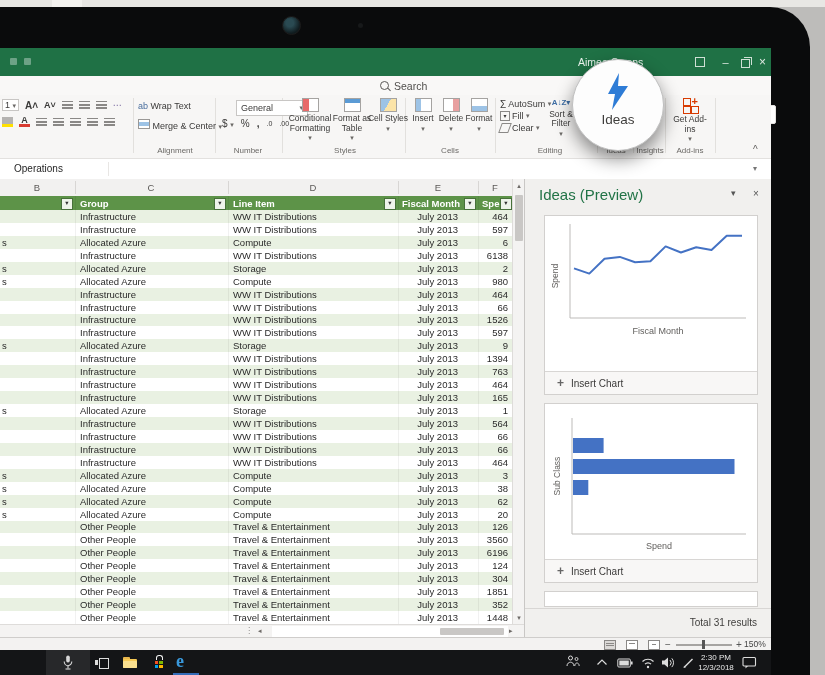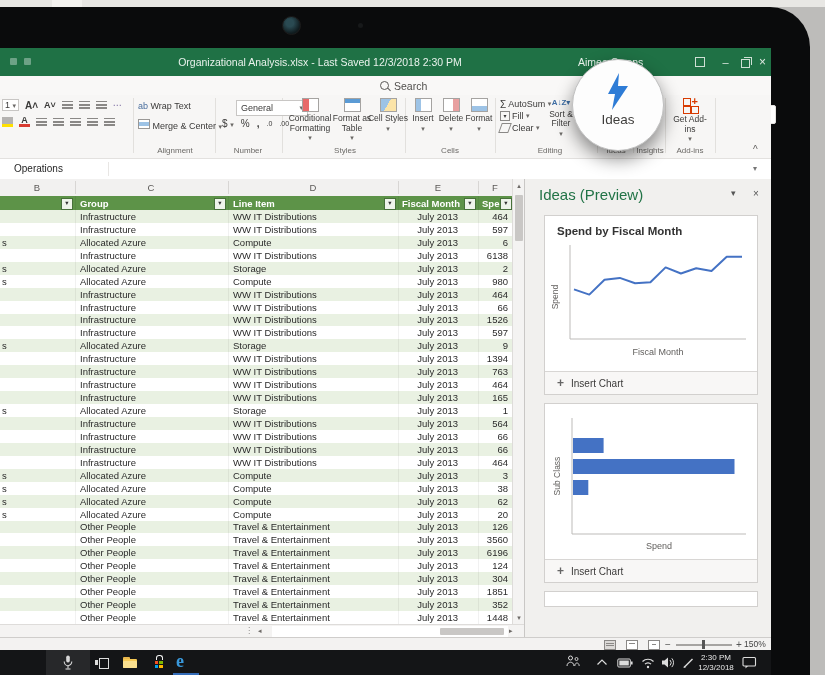--- a/index.html
+++ b/index.html
@@ -139,21 +139,20 @@
 <div class="abs top-notch"></div>
 <div class="abs bezel"></div>
 <div class="abs camera"></div>
 <div class="abs cam-dot"></div>
 
 <div class="abs window">
 
   <div class="abs titlebar">
     <div class="abs qa" style="left:10px"></div>
     <div class="abs qa" style="left:24px"></div>
-    <div class="abs wtitle">Organizational Analysis.xlsx  -  Last Saved  12/3/2018  2:30 PM</div>
     <div class="abs wuser">Aimee Owens</div>
     <div class="abs wbtn" style="left:694px"><span class="wbox" style="display:inline-block"></span></div>
     <div class="abs wbtn" style="left:720px">–</div>
     <div class="abs wbtn" style="left:740px;top:11px"><span class="wrestore" style="display:inline-block"></span></div>
     <div class="abs wbtn" style="left:757px;font-size:12px">×</div>
   </div>
 
   <div class="abs tabrow">
     <div class="rtabs">
         <span class="rtab">Page Layout</span>
@@ -618,21 +617,20 @@
     <span class="zsign" style="left:736px">+</span>
     <span class="zpct">150%</span>
   </div>
 
   <div class="abs pane">
     <div class="ptitle">Ideas (Preview)</div>
     <span class="pctl" style="left:206px">▾</span>
     <span class="pctl" style="left:228px;font-size:10px">×</span>
 
     <div class="card" style="top:36px;height:180px">
-      <div class="ctitle">Spend by Fiscal Month</div>
       <svg width="206" height="122" viewBox="0 0 206 122" style="display:block;margin:2px auto 0">
         <line x1="22" y1="6" x2="22" y2="100" stroke="#bdbbb9" stroke-width="1"></line>
         <line x1="22" y1="100" x2="198" y2="100" stroke="#bdbbb9" stroke-width="1"></line>
         <polyline id="linePath" points="26.0,50.4 41.3,55.6 56.5,40.7 71.8,38.9 87.1,44.2 102.4,43.3 117.6,28.4 132.9,34.5 148.2,29.2 163.5,31.9 178.7,17.8 194.0,17.8" fill="none" stroke="#4472c4" stroke-width="2" stroke-linejoin="round"></polyline>
         <text x="10" y="58" transform="rotate(-90 10 58)" text-anchor="middle" font-size="8.5" fill="#605e5c">Spend</text>
         <text x="110" y="116" text-anchor="middle" font-size="9" fill="#605e5c">Fiscal Month</text>
       </svg>
       <div class="insertbar">
         <span class="plus">+</span>
         <span>Insert Chart</span>
@@ -652,20 +650,21 @@
         <text x="111" y="139" text-anchor="middle" font-size="9" fill="#605e5c">Spend</text>
       </svg>
       <div class="insertbar">
         <span class="plus">+</span>
         <span>Insert Chart</span>
       </div>
     </div>
 
     <div class="card" style="top:412px;height:16px"></div>
 
+    <div class="pfooter">Total 31 results</div>
   </div>
 </div>
 
 <div class="abs ideascircle">
   <svg width="26" height="38" viewBox="0 0 26 38" style="margin-top:13px">
     <polygon points="14,0 3,21 10,21 7,37 23,13 13,13" fill="#2e7cd6"></polygon>
   </svg>
   <div class="ideaslabel">Ideas</div>
 </div>
 

